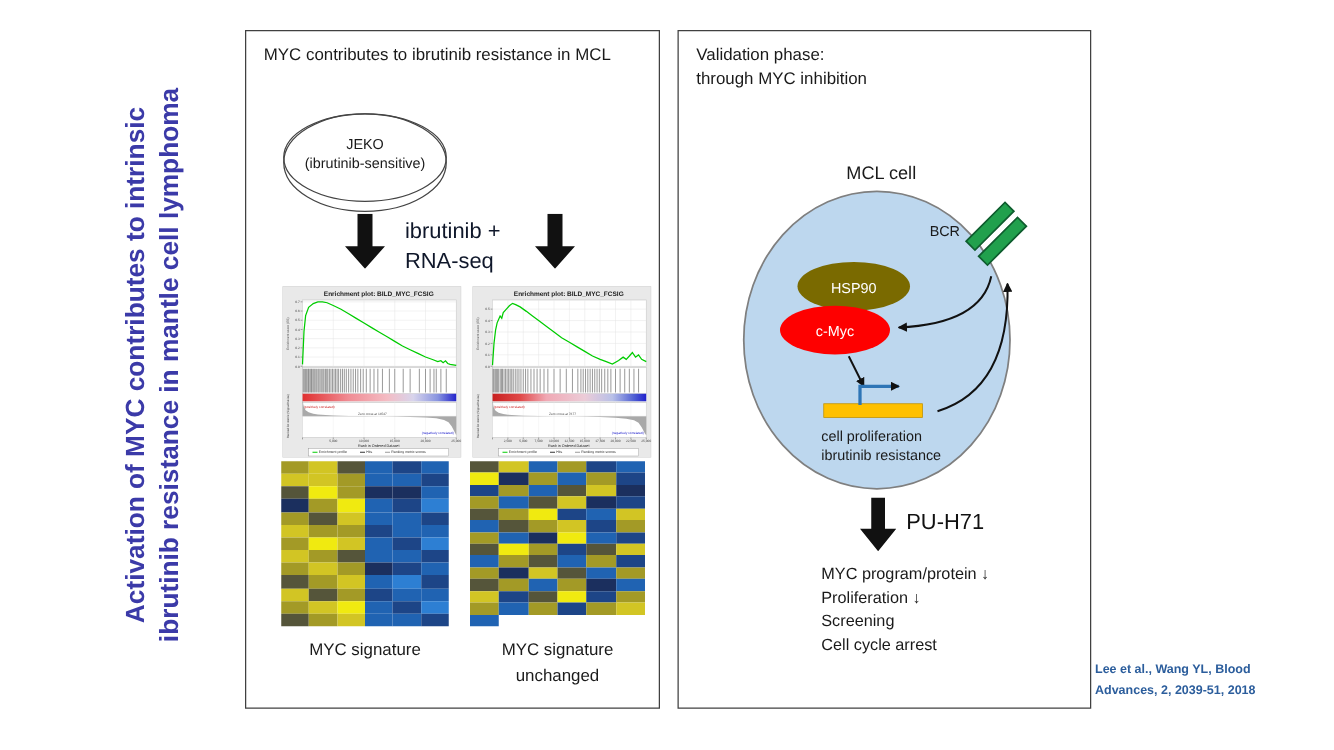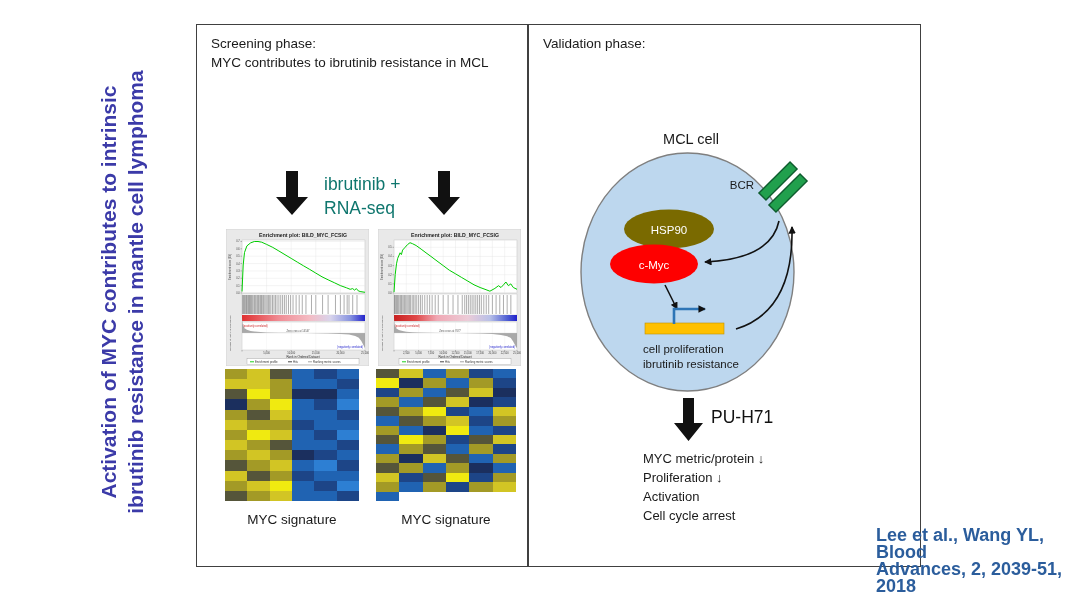--- a/index.html
+++ b/index.html
@@ -1,53 +1,60 @@
 <!DOCTYPE html>
 <html><head>
 <meta charset="utf-8">
 <style>
   html,body{margin:0;padding:0;background:#ffffff;}
   body{font-family:"Liberation Sans", sans-serif; width:1067px; height:600px; position:relative; overflow:hidden; color:#1a1a1a;}
   .stage{position:absolute; inset:0;}
   .vtitle{position:absolute; left:122px; top:292px; transform:translate(-50%,-50%) rotate(-90deg); white-space:nowrap; text-align:center; font-weight:bold; font-size:21px; line-height:27px; color:#3b3aa8;}
   .panel{position:absolute; top:24px; height:543px; border:1.4px solid #404040; background:#ffffff; box-sizing:border-box;}
   #screening-panel{left:196px; width:332px;}
-  #validation-panel{left:528px; width:393px;}
+  #validation-panel{left:542px; width:331px;}
   .panel-header{position:absolute; left:14px; top:9px; font-size:13.5px; line-height:19px; color:#1a1a1a;}
   .dish{position:absolute; top:60px;}
   .dish svg text{font-size:11.5px; fill:#1a1a1a;}
   .block-arrow{position:absolute;}
-  .treatment-text{position:absolute; left:127px; top:147px; font-size:17.5px; line-height:24px; color:#0f766e;}
+  .treatment-text{position:absolute; left:127px; top:147px; font-size:17.5px; line-height:24px; color:#0f172a;}
   .gsea{position:absolute; top:204px;}
   .heatmap{position:absolute; top:344px; display:grid; gap:0; border:0;}
   .result-label{position:absolute; top:484px; width:150px; text-align:center; font-size:13.5px; line-height:21px;}
   .mcl-cell-label{position:absolute; left:100px; top:106px; width:124px; text-align:center; font-size:14.5px;}
   .cell-svg{position:absolute; left:30px; top:112px;}
   .cell-svg text{font-size:11.5px;}
   .drug-label{position:absolute; left:182px; top:382px; font-size:17.5px; color:#111;}
   .effects{position:absolute; left:114px; top:424px; font-size:13px; line-height:19px;}
-  .citation{position:absolute; left:876px; top:527px; width:190px; font-size:18px; line-height:17px; font-weight:bold; color:#2b5d9c;}
+  .citation{position:absolute; left:876px; top:527px; width:190px; font-size:10px; line-height:17px; font-weight:bold; color:#2b5d9c;}
   svg{display:block;}
 </style>
 </head>
 <body>
 
 <div class="stage">
 
   <div class="vtitle">
     <span style="display:block">Activation of MYC contributes to intrinsic</span>
     <span style="display:block">ibrutinib resistance in mantle cell lymphoma</span>
   </div>
 
   <div class="panel" id="screening-panel">
     <div class="panel-header">
-      <span style="display:block">Screening phase:</span>
       <span style="display:block">MYC contributes to ibrutinib resistance in MCL</span>
     </div>
 
+    <div class="dish" style="left:29px;">
+      <svg width="133" height="86" viewBox="0 0 133 86">
+        <ellipse cx="66" cy="45" rx="65" ry="39" fill="none" stroke="#444" stroke-width="1"></ellipse>
+        <ellipse cx="66" cy="41" rx="65" ry="35" fill="none" stroke="#444" stroke-width="1"></ellipse>
+        <text x="66" y="34" text-anchor="middle">JEKO</text>
+        <text x="66" y="49" text-anchor="middle">(ibrutinib-sensitive)</text>
+      </svg>
+    </div>
 
 
     <div class="block-arrow" style="left:79px; top:146px;">
       <svg width="32" height="44" viewBox="0 0 32 44">
           <polygon points="10,0 22,0 22,26 32,26 16,44 0,26 10,26" fill="#111"></polygon>
         </svg>
     </div>
     <div class="block-arrow" style="left:231px; top:146px;">
       <svg width="32" height="44" viewBox="0 0 32 44">
           <polygon points="10,0 22,0 22,26 32,26 16,44 0,26 10,26" fill="#111"></polygon>
@@ -506,26 +513,28 @@
         <div style="background: rgb(163, 154, 38);"></div>
         <div style="background: rgb(210, 197, 36);"></div>
         <div style="background: rgb(32, 99, 178);"></div>
       </div>
 
     <div class="result-label" style="left:20px;">
       <span style="display:block">MYC signature</span>
     </div>
     <div class="result-label" style="left:174px;">
       <span style="display:block">MYC signature</span>
+      <span style="display:block">unchanged</span>
     </div>
   </div>
 
   <div class="panel" id="validation-panel">
     <div class="panel-header">
       <span style="display:block">Validation phase:</span>
+      <span style="display:block">through MYC inhibition</span>
     </div>
 
     <div class="mcl-cell-label">MCL cell</div>
 
     <svg class="cell-svg" width="290" height="290" viewBox="0 0 290 290">
       <defs>
         <marker id="arrhead" viewBox="0 0 8 8" refX="7" refY="4" markerWidth="7.5" markerHeight="7.5" orient="auto" markerUnits="userSpaceOnUse">
           <path d="M0,0 L8,4 L0,8 Z" fill="#111"></path>
         </marker>
       </defs>
@@ -557,23 +566,23 @@
     </svg>
 
     <div class="block-arrow" style="left:145px; top:373px;">
       <svg width="29" height="43" viewBox="0 0 29 43">
           <polygon points="9,0 20,0 20,25 29,25 14.5,43 0,25 9,25" fill="#111"></polygon>
         </svg>
     </div>
     <div class="drug-label">PU-H71</div>
 
     <div class="effects">
-      <span style="display:block">MYC metric/protein ↓</span>
+      <span style="display:block">MYC program/protein ↓</span>
       <span style="display:block">Proliferation ↓</span>
-      <span style="display:block">Activation</span>
+      <span style="display:block">Screening</span>
       <span style="display:block">Cell cycle arrest</span>
     </div>
   </div>
 
   <div class="citation">
     <span style="display:block">Lee et al., Wang YL, Blood</span>
     <span style="display:block">Advances, 2, 2039-51, 2018</span>
   </div>
 
 </div>

